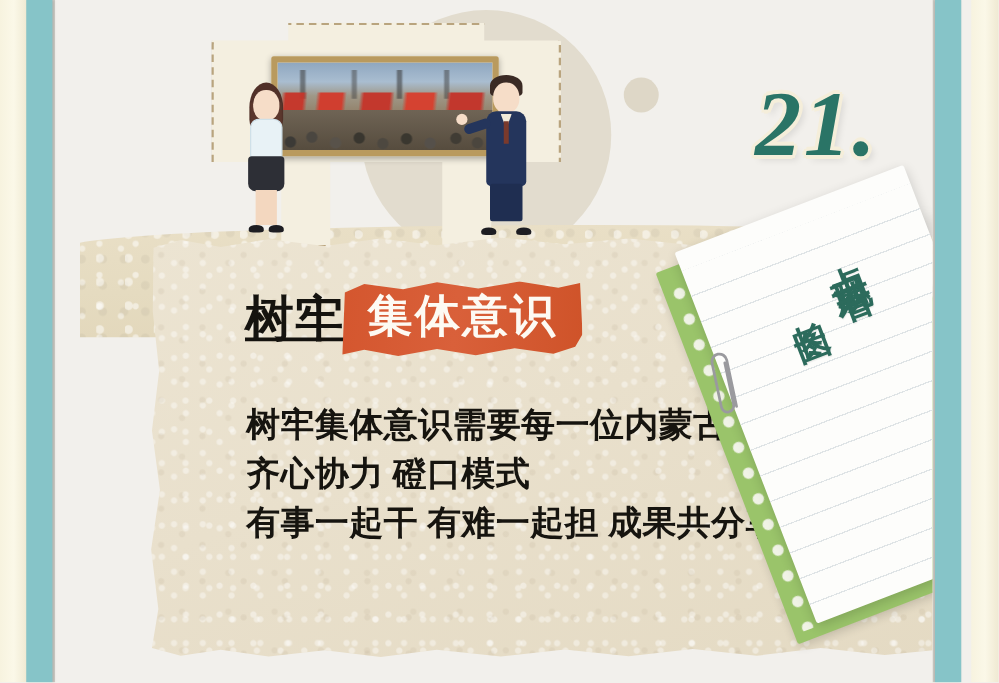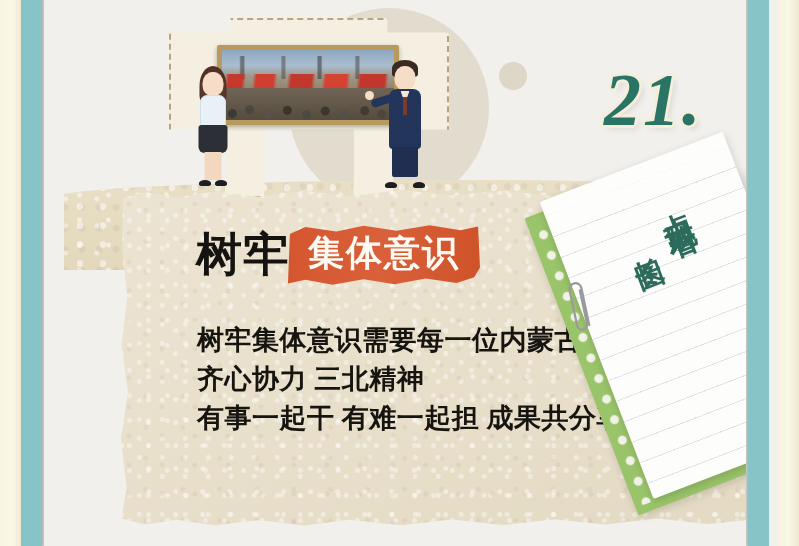--- a/index.html
+++ b/index.html
@@ -157,21 +157,21 @@
       92% 98.8%, 84% 97.2%, 76% 99%, 68% 97.4%, 60% 99.1%, 52% 97.5%, 44% 99.2%,
       36% 97.6%, 29% 99.3%, 22% 97.7%, 15% 99.2%, 9% 97.6%, 4% 99%, 0.4% 97.2%,
       1.2% 88%, 0.3% 74%, 1.4% 60%, 0.4% 46%, 1.3% 32%, 0.5% 18%
     );
   }
 
   
   .headline { position:absolute; left:77px; top:36px; display:flex; align-items:center; }
   .headline .kicker {
     font-family:"Liberation Sans", sans-serif;
-    font-weight:bold; font-size:46px; color:#15130f; letter-spacing:1px;
+    font-weight:bold; font-size:39px; color:#15130f; letter-spacing:1px;text-decoration:underline;
   }
   .brush {
     position:relative; margin-left:-4px; padding:5px 20px 8px 22px;
   }
   .brush:before {
     content:""; position:absolute; inset:0;
     background:linear-gradient(95deg,#d4562e 0%, #d9603a 48%, #cf5329 100%);
     clip-path: polygon(2% 16%, 10% 5%, 26% 12%, 40% 3%, 57% 11%, 74% 2%, 90% 10%, 99% 4%,
                        100% 70%, 97% 86%, 88% 95%, 72% 88%, 56% 97%, 40% 89%, 24% 98%, 10% 90%, 1% 96%);
     box-shadow:0 2px 4px rgba(0,0,0,.10);
@@ -302,21 +302,21 @@
 
       <div class="headline">
         <span class="kicker">树牢</span>
         <span class="brush">
           <span class="brush-text">集体意识</span>
         </span>
       </div>
 
       <div class="body-lines">
         <div>树牢集体意识需要每一位内蒙古人</div>
-        <div>齐心协力 三北精神</div>
+        <div>齐心协力 磴口模式</div>
         <div>有事一起干 有难一起担 成果共分享!</div>
       </div>
 
     </div>
 
     <div class="note-wrap">
       <div class="note-green"></div>
       <div class="note-perf"></div>
       <div class="note-paper">
         <div class="note-text">

